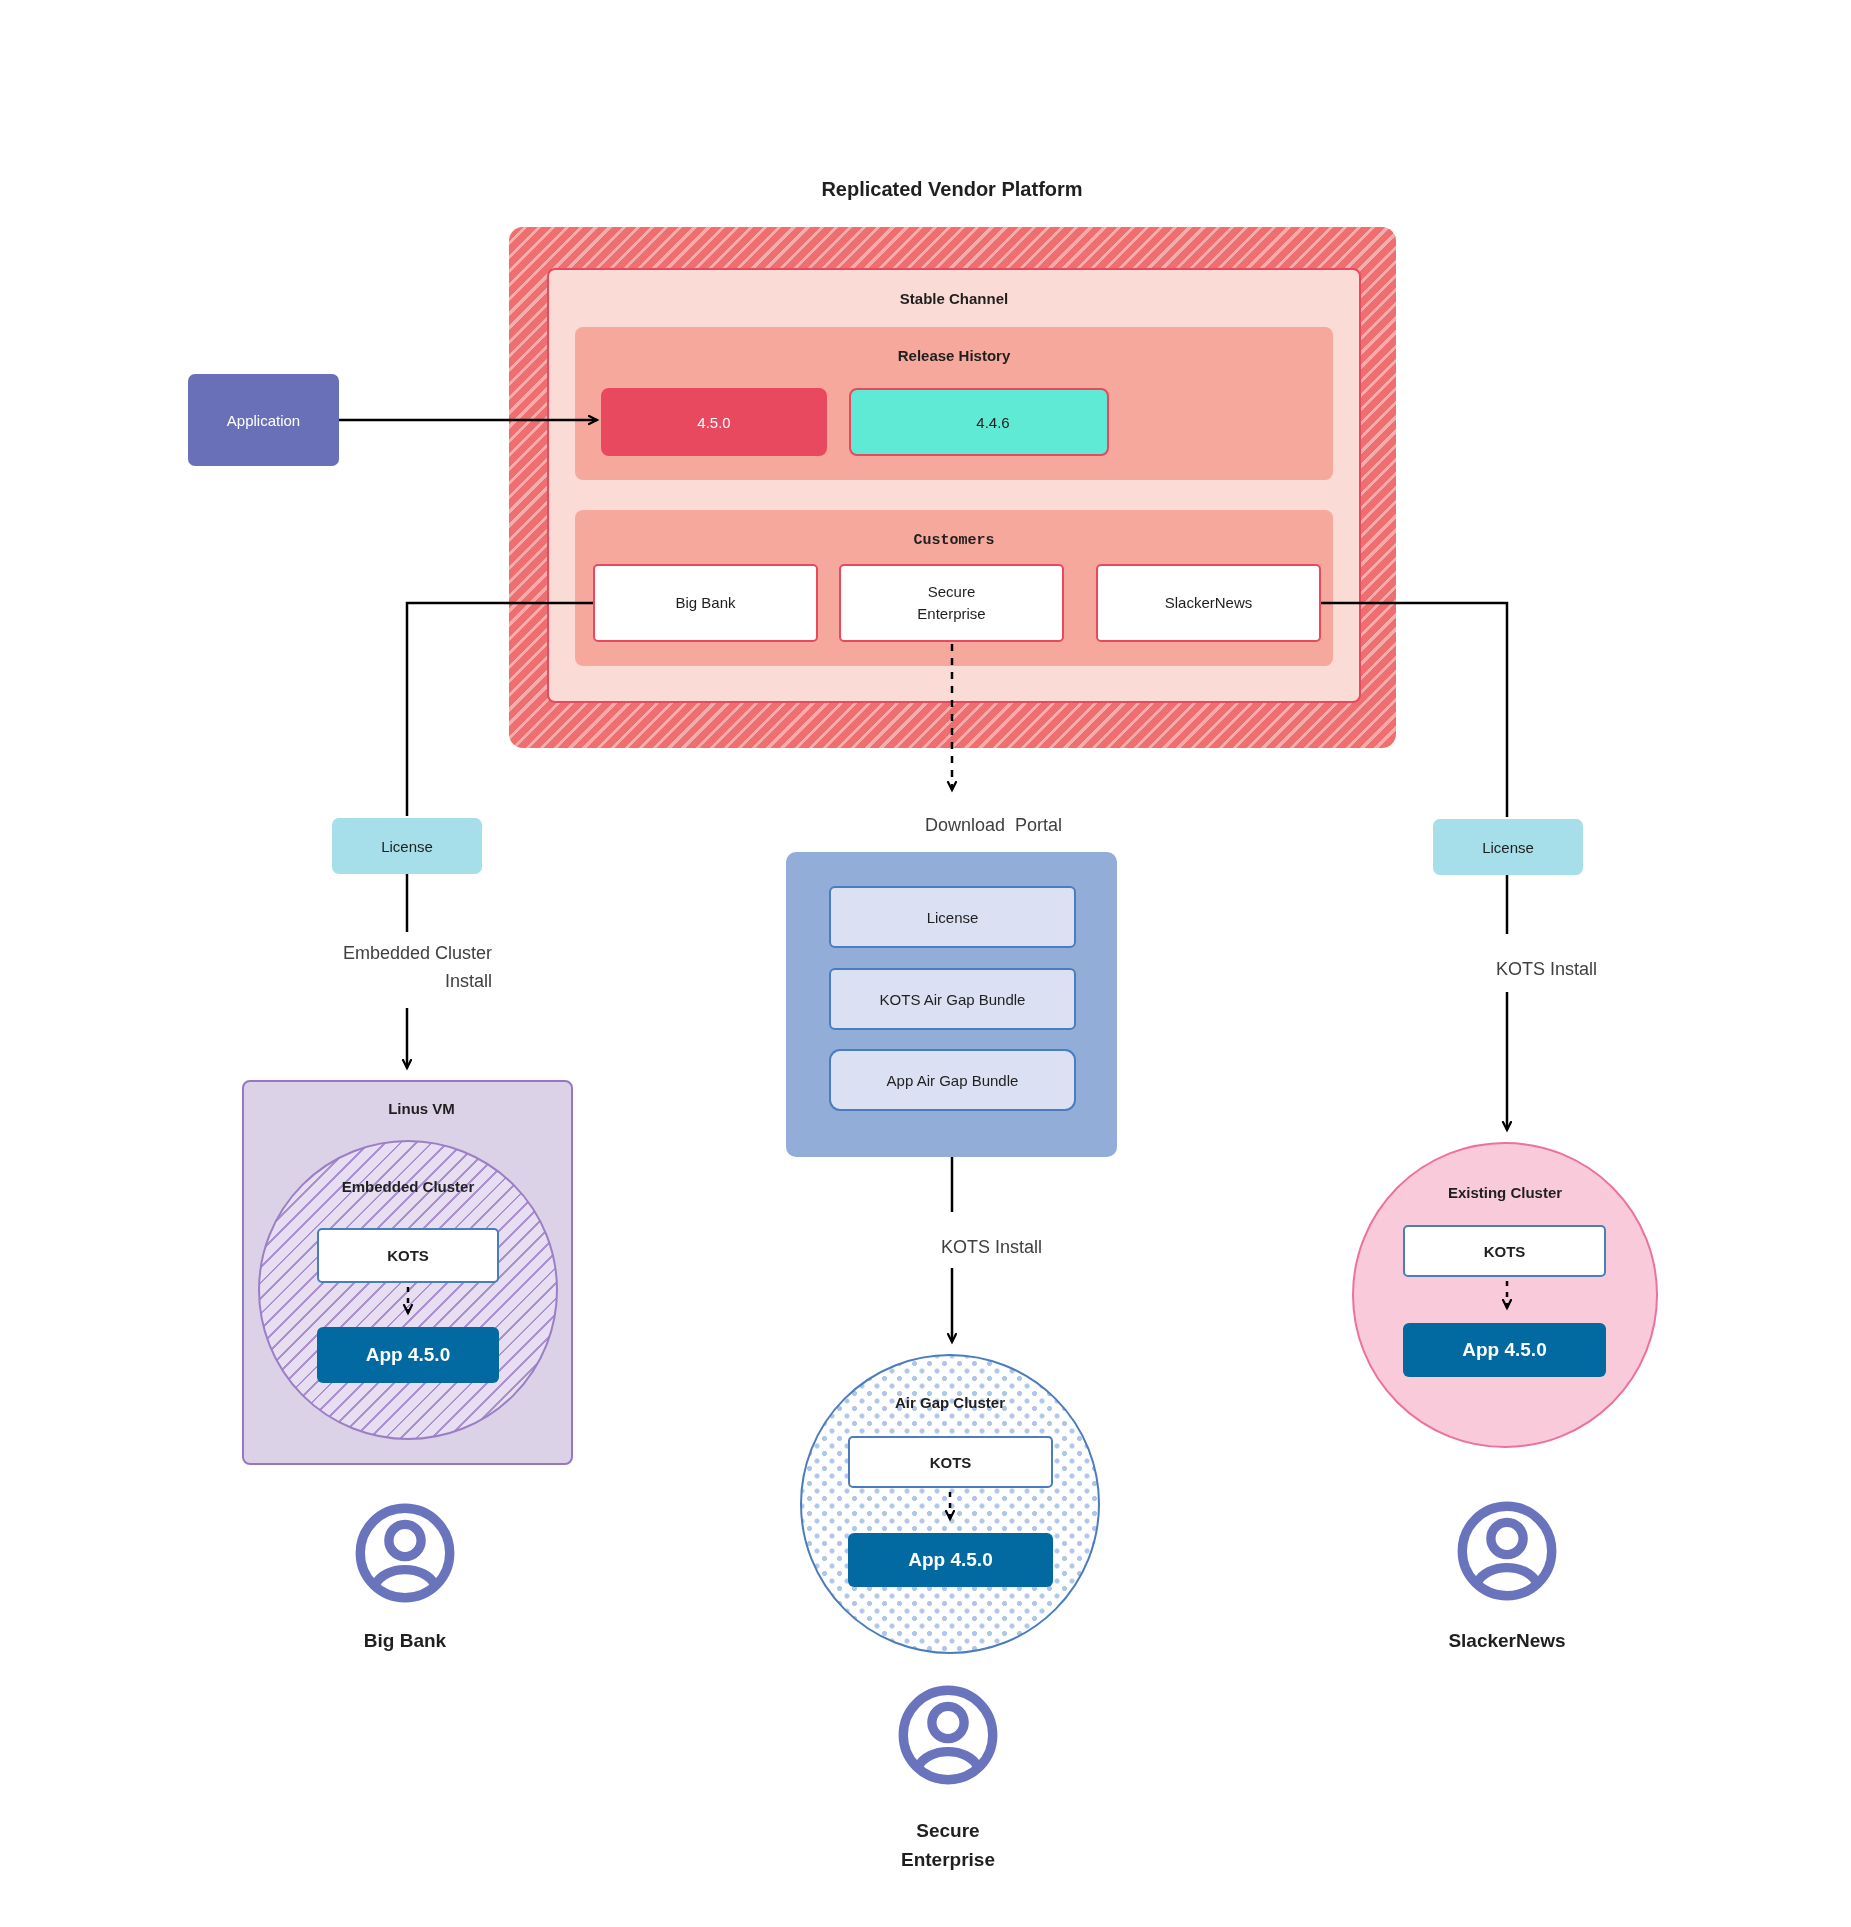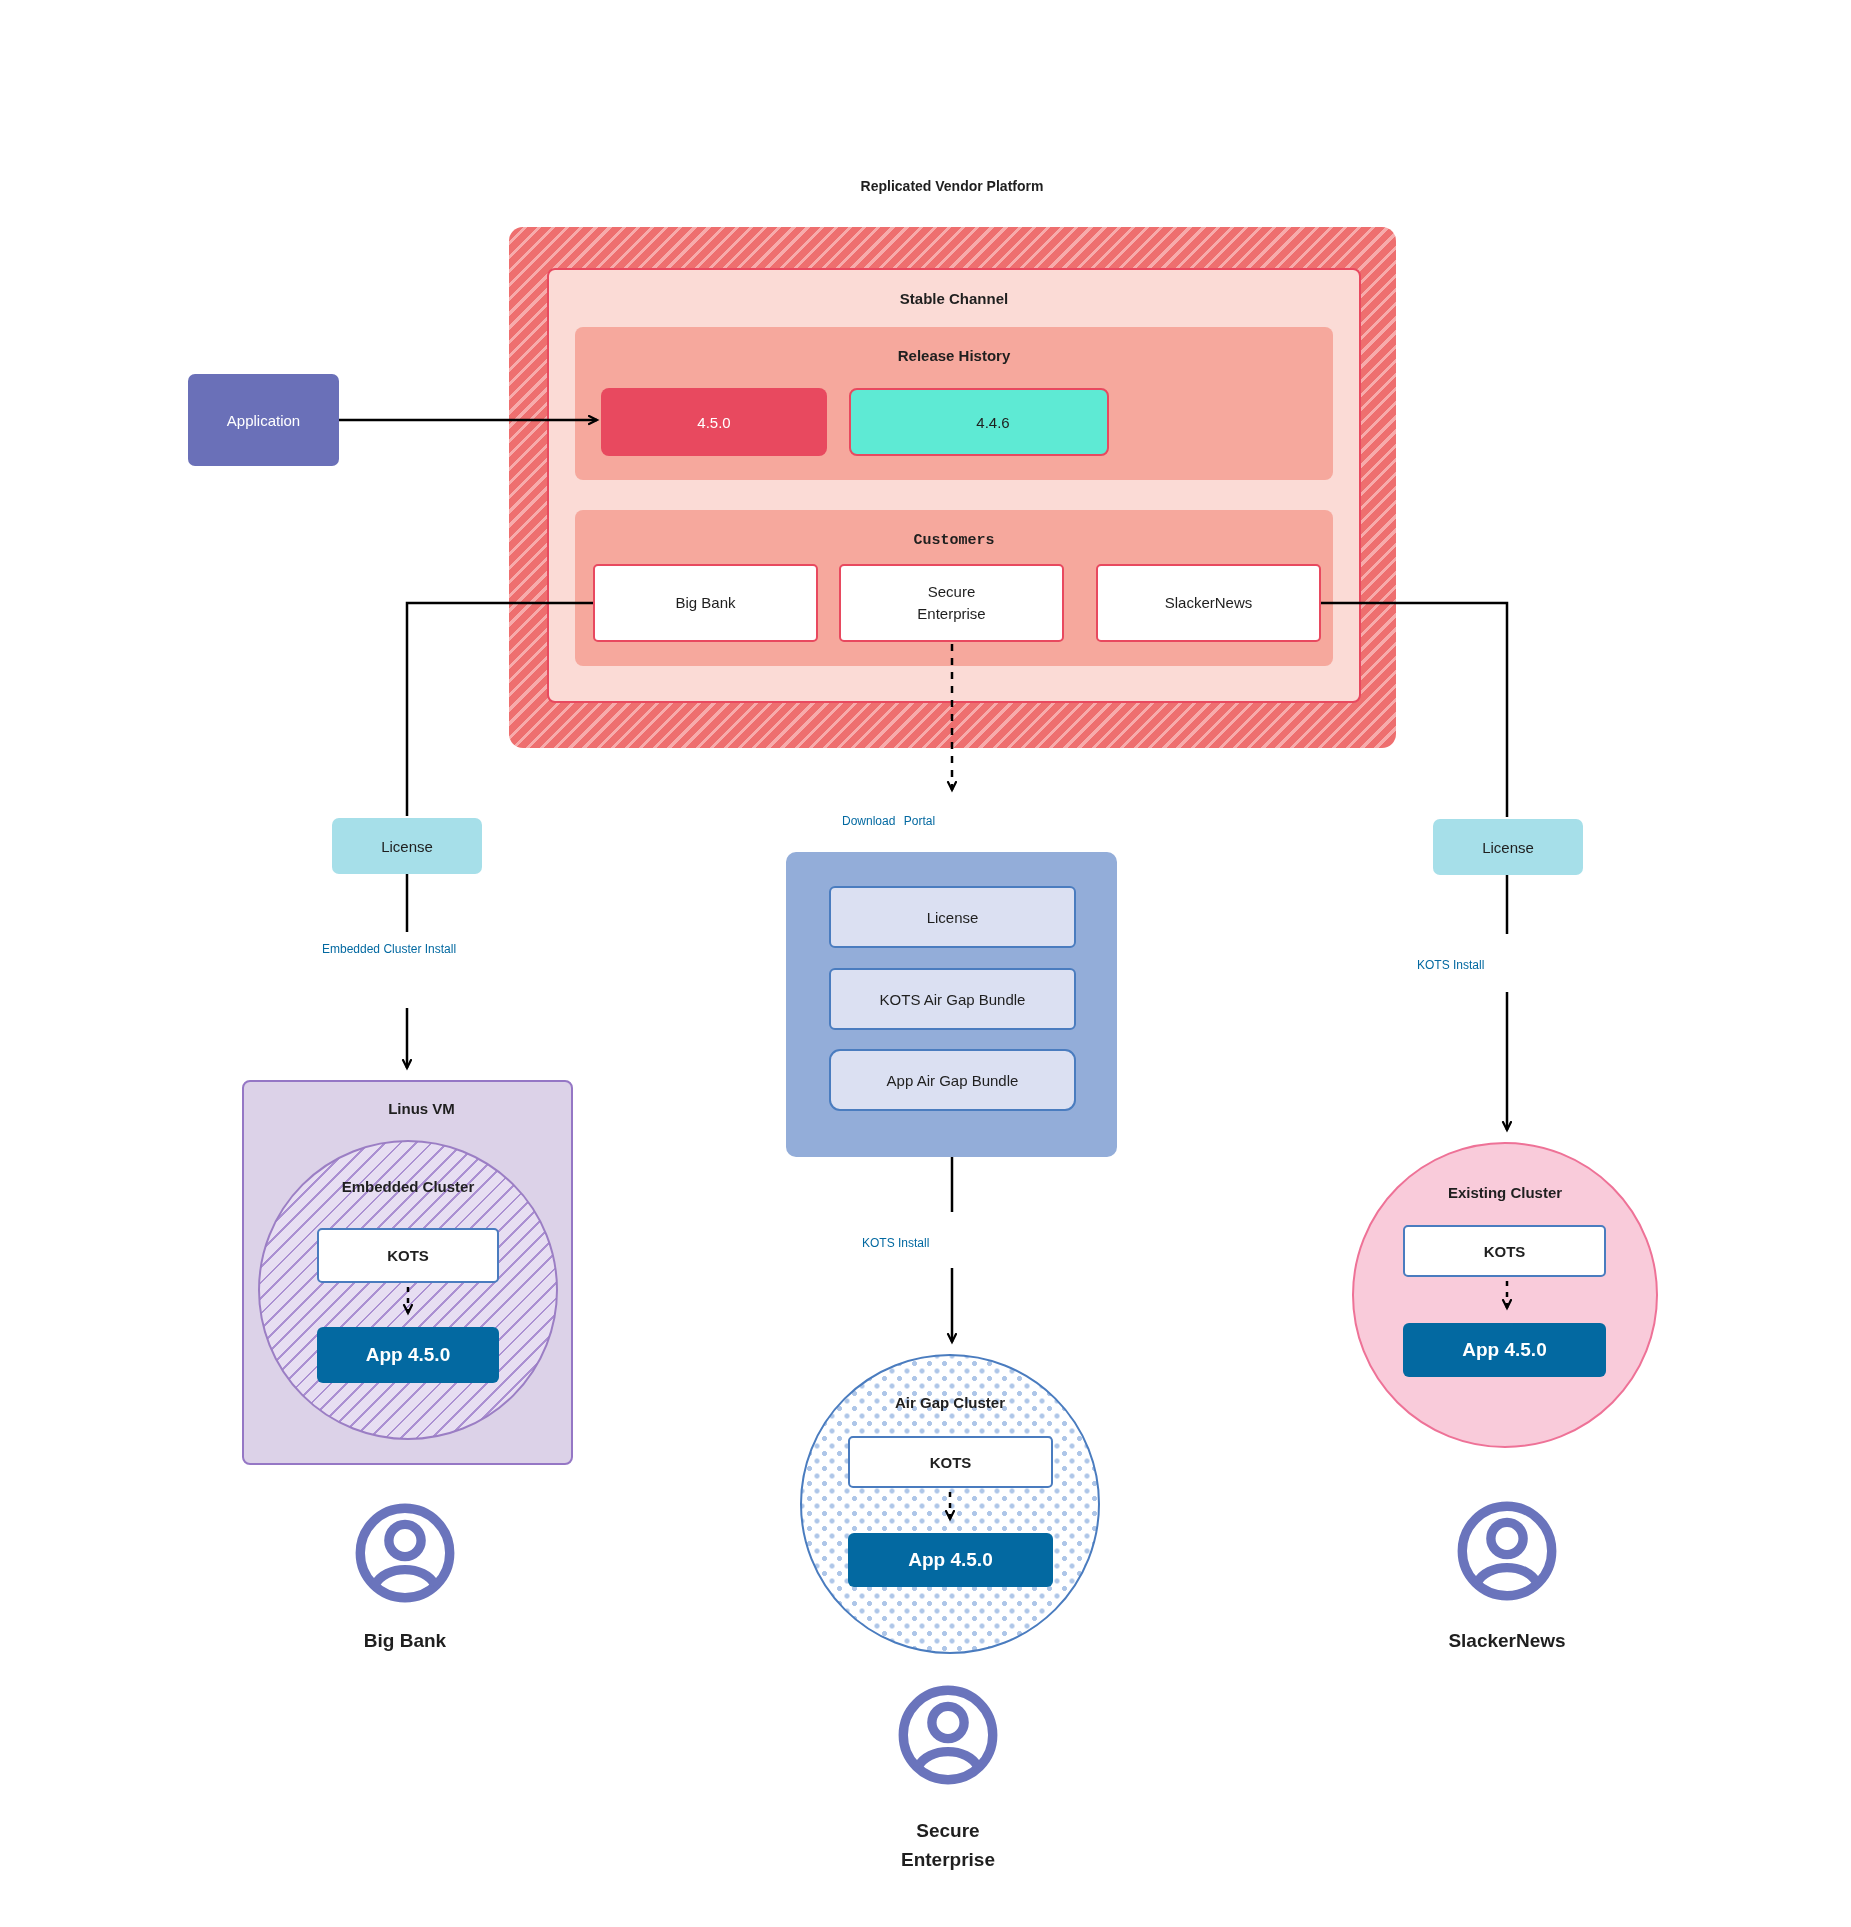--- a/index.html
+++ b/index.html
@@ -2,21 +2,21 @@
 <html><head>
 <meta charset="utf-8">
 <style>
   html,body{margin:0;padding:0;background:#ffffff;}
   body{font-family:"Liberation Sans", sans-serif; color:#1f1f1f;}
   .canvas{position:relative;width:1851px;height:1927px;background:#fff;overflow:hidden;}
   .abs{position:absolute;box-sizing:border-box;}
   .center{display:flex;align-items:center;justify-content:center;text-align:center;}
 
   
-  .diagram-title{left:752px;top:178px;width:400px;font-size:14px;font-weight:600;text-align:center;}
+  .diagram-title{left:752px;top:178px;width:400px;font-size:20px;font-weight:600;text-align:center;}
   .platform{left:509px;top:227px;width:887px;height:521px;border-radius:14px;
     background:repeating-linear-gradient(135deg,#f7abab 0 3px,#ee6f6f 3px 10px);}
   .stable{left:547px;top:268px;width:814px;height:435px;border-radius:8px;
     background:#fbdbd6;border:2px solid #e8495f;}
   .panel-label{font-size:15px;font-weight:600;text-align:center;}
   .stable-label{left:547px;top:290px;width:814px;}
   .salmon{background:#f6a89d;border-radius:8px;}
   .release-history{left:575px;top:327px;width:758px;height:153px;}
   .rh-label{left:575px;top:347px;width:758px;}
   .release{height:68px;border-radius:8px;font-size:15px;}
@@ -30,21 +30,21 @@
   .wrap-narrow{display:inline-block;max-width:95px;}
 
   
   .application{left:188px;top:374px;width:151px;height:92px;background:#6a70b8;
     border-radius:7px;color:#fff;font-size:15px;}
 
   
   .license{width:150px;height:56px;background:#a6dfe9;border-radius:7px;font-size:15px;}
   .license-left{left:332px;top:818px;}
   .license-right{left:1433px;top:819px;}
-  .flow-label{font-size:12px;text-align:left;line-height:1.55;color:#0369a1;}
+  .flow-label{font-size:18px;text-align:right;line-height:1.55;color:#404040;}
   .install-left{left:322px;top:940px;width:170px;}
   .portal-title{left:842px;top:812px;width:220px;word-spacing:5px;}
   .install-mid{left:862px;top:1234px;width:180px;}
   .install-right{left:1417px;top:956px;width:180px;}
 
   
   .linus-vm{left:242px;top:1080px;width:331px;height:385px;background:#dcd2e8;
     border:2px solid #9577c5;border-radius:8px;}
   .linus-label{left:242px;top:1100px;width:331px;padding-left:28px;}
   .embedded-circle{left:258px;top:1140px;width:300px;height:300px;border-radius:50%;

